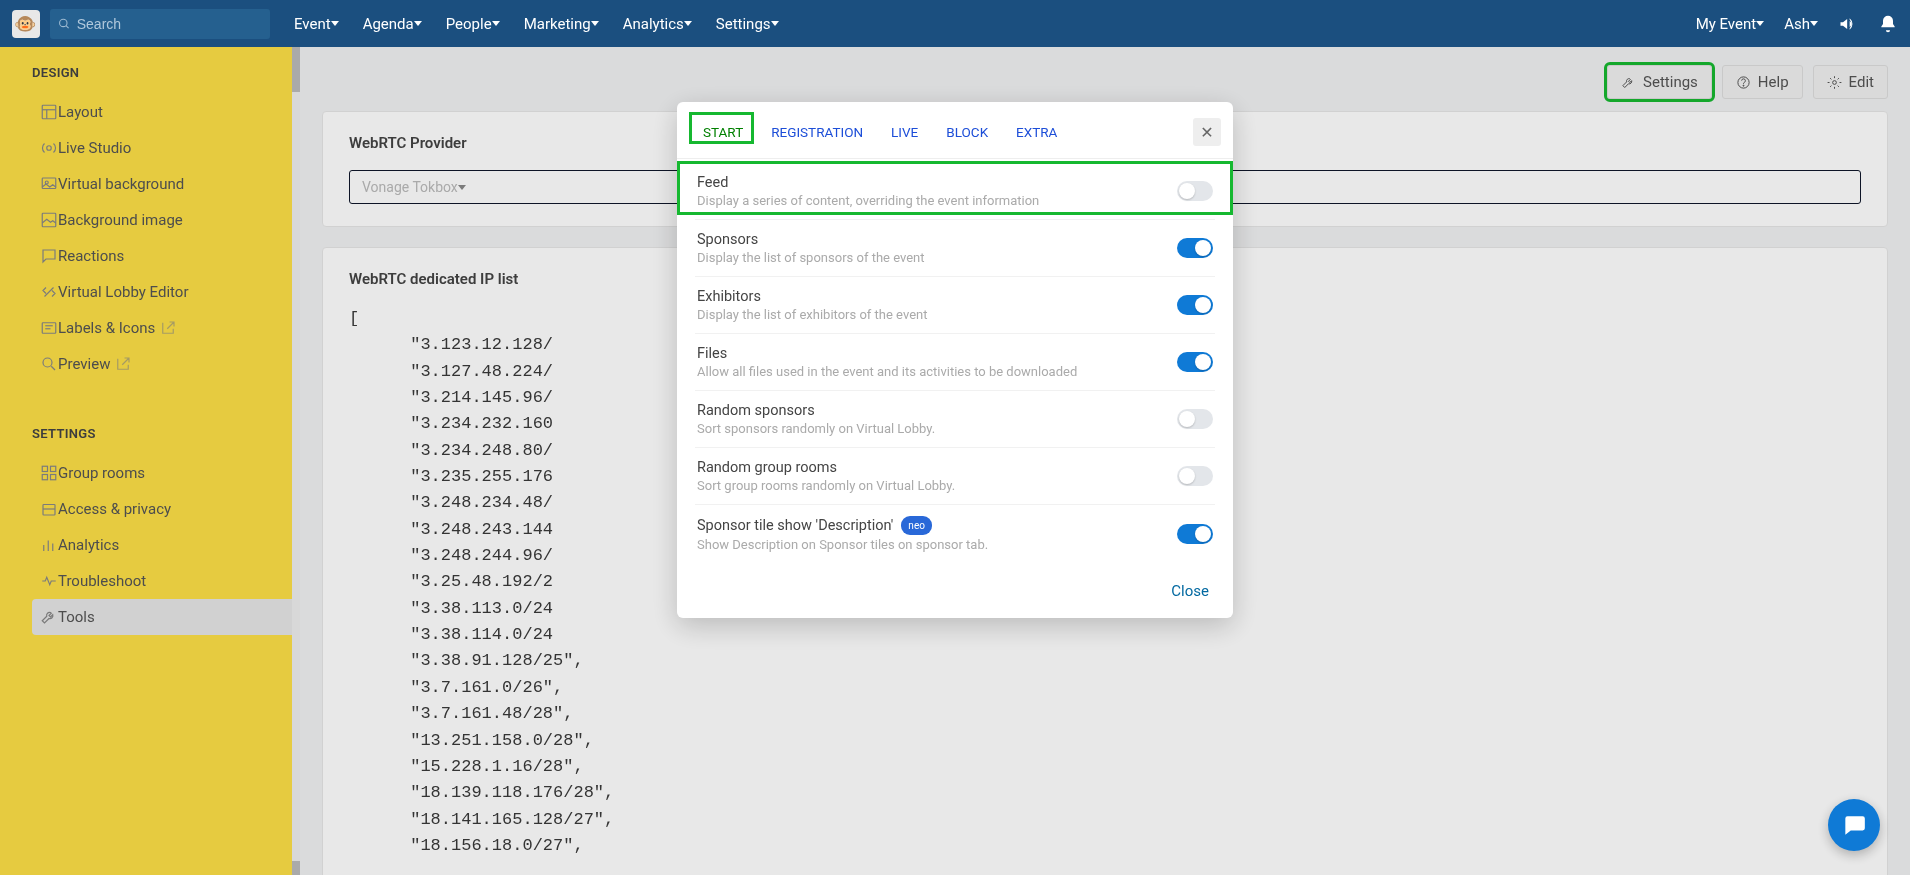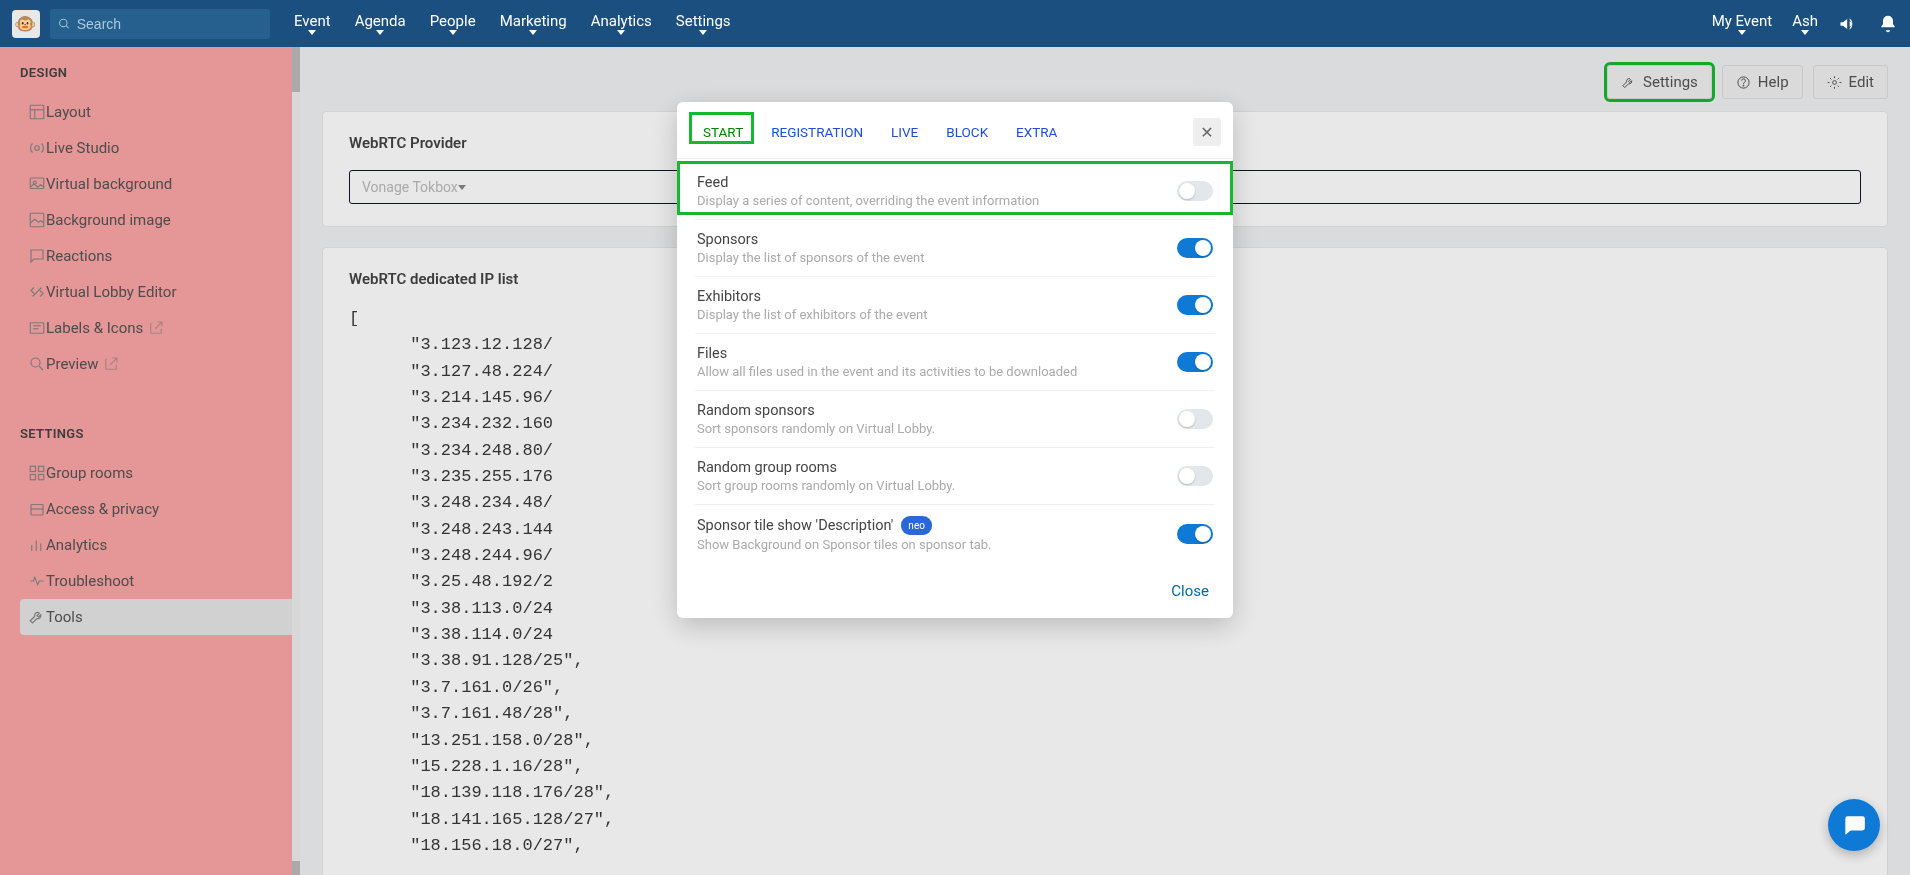--- a/index.html
+++ b/index.html
@@ -6,27 +6,27 @@
 body { font-family: -apple-system, BlinkMacSystemFont, "Segoe UI", Roboto, Arial, sans-serif; background: #f0f1f2; width: 1910px; height: 875px; overflow: hidden; position: relative; }
 
 
 .topnav { background: #1b4f7f; height: 47px; display: flex; align-items: center; padding: 0 12px; color: #fff; }
 .logo { width: 28px; height: 28px; background: #e8e8e8; border-radius: 4px; margin-right: 10px; display:flex;align-items:center;justify-content:center;font-size:18px; }
 .search-wrap { background: #25608f; border-radius: 3px; height: 30px; width: 220px; display: flex; align-items: center; padding: 0 8px; margin-right: 24px; }
 .search-wrap svg { width:14px; height:14px; opacity:.7; margin-right:6px; }
 .search-input { background: transparent; border: none; color: #cfe0ee; font-size: 14px; width: 100%; outline: none; }
 .search-input::placeholder { color: #b0c8dc; }
 .nav-items { display: flex; gap: 24px; }
-.nav-item { display: flex; align-items: center; font-size: 15px; cursor: pointer; flex-direction: column; }
+.nav-item { display: flex; align-items: center; font-size: 15px; cursor: pointer; }
 .chev { width:0; height:0; border-left:4px solid transparent; border-right:4px solid transparent; border-top:5px solid #fff; }
 .nav-right { margin-left: auto; display: flex; align-items: center; gap: 20px; }
 
 
 .body-wrap { display: flex; height: calc(100% - 47px); position: relative; }
-.sidebar { width: 300px; background: #fca5a5; padding: 18px 0 0 20px; position: relative; }
+.sidebar { width: 300px; background: #fde047; padding: 18px 0 0 32px; position: relative; }
 .sb-scroll { position:absolute; right:0; top:0; bottom:0; width:8px; background:#eee; }
 .sb-thumb { position:absolute; right:0; top:0; width:8px; height:45px; background:#bbb; }
 .sb-thumb2 { position:absolute; right:0; bottom:0; width:8px; height:14px; background:#bbb; }
 .sb-heading { font-size: 13px; font-weight: 600; color: #444; letter-spacing: .3px; margin-bottom: 14px; }
 .sb-item { display: flex; align-items: center; padding: 9px 8px; font-size: 15px; color: #555; cursor: pointer; border-radius: 4px; }
 .sb-item.active { background: #e6e6e6; }
 .sb-item svg, .sb-item .icon-slot { width: 18px; height: 18px; color:#888; }
 .sb-ext { width:12px; height:12px; margin-left:4px; opacity:.6; }
 .sb-section2 { margin-top: 44px; }
 
@@ -373,21 +373,21 @@
         </div>
         <div class="toggle off"></div>
       </div>
 
       <div class="opt">
         <div class="opt-text">
           <div class="opt-title">
             <span>Sponsor tile show 'Description'</span>
             <span class="badge-neo">neo</span>
           </div>
-          <div class="opt-desc">Show Background on Sponsor tiles on sponsor tab.</div>
+          <div class="opt-desc">Show Description on Sponsor tiles on sponsor tab.</div>
         </div>
         <div class="toggle on"></div>
       </div>
     </div>
 
     <div class="modal-footer">
       <span class="close-link">Close</span>
     </div>
   </div>
 

